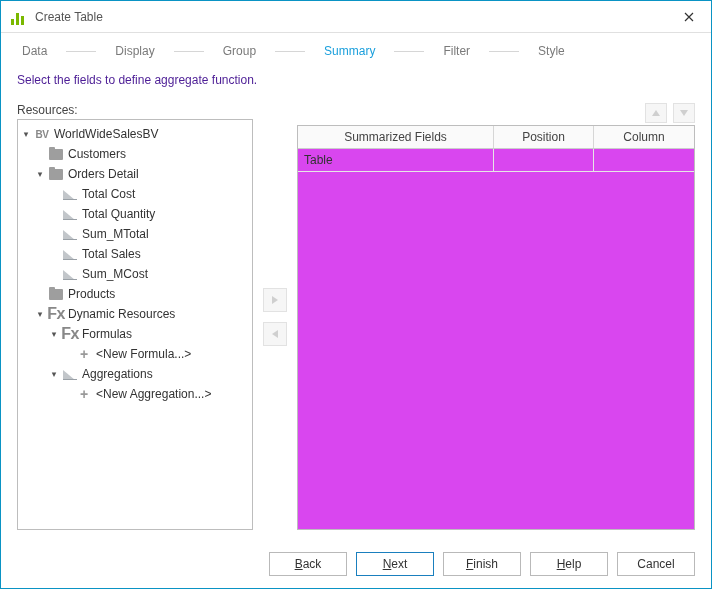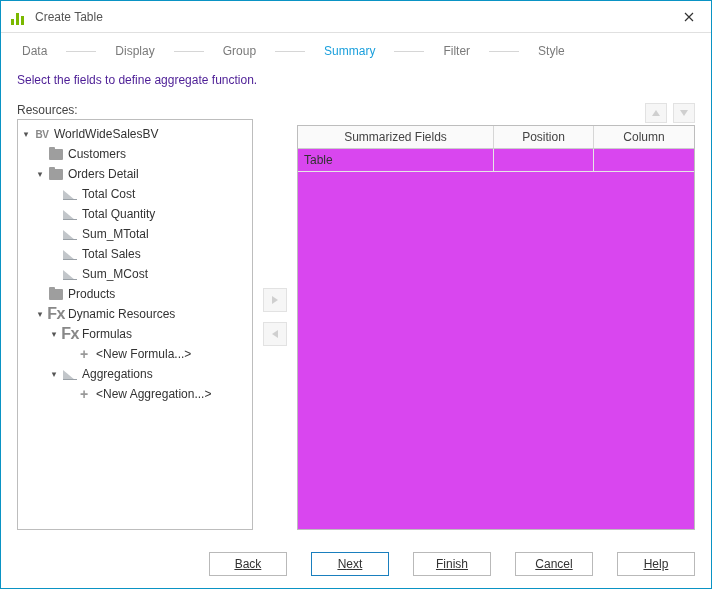--- a/index.html
+++ b/index.html
@@ -52,21 +52,21 @@
   .grid { flex: 1; border: 1px solid #bdbdbd; background: #d946ef; display: flex; flex-direction: column; }
   .grid-header { display: flex; border-bottom: 1px solid #ccc; background: #fafafa; }
   .grid-header .gh { border-right: 1px solid #d6d6d6; padding: 4px 6px; font-size: 12px; color: #444; text-align: center; }
   .grid-body { flex: 1; }
   .grid-row { display: flex; border-bottom: 1px solid #e6e6e6; }
   .grid-row .gc { border-right: 1px solid #e6e6e6; padding: 4px 6px; font-size: 12px; color: #333; height: 22px; }
   .col-a { flex: 1; }
   .col-b { width: 100px; }
   .col-c { width: 100px; }
 
-  .footer { height: 48px; display: flex; align-items: center; justify-content: flex-end; gap: 24px; padding: 0 16px; text-decoration: underline; }
+  .footer { height: 48px; display: flex; align-items: center; justify-content: flex-end; gap: 9px; padding: 0 16px; }
   .btn { width: 78px; height: 24px; border: 1px solid #b9b9b9; background: #fff; font-size: 12px; color: #333; cursor: pointer; }
   .btn.primary { border: 1px solid #1a7fbe; }
   .btn .mn { text-decoration: underline; }
 </style>
 </head>
 <body>
 
 <div class="dialog">
   <div class="titlebar">
     <div class="app-icon">
@@ -242,16 +242,16 @@
           </div>
         </div>
       </div>
     </div>
   </div>
 
   <div class="footer">
     <button class="btn"><span class="mn">B</span><span>ack</span></button>
     <button class="btn primary"><span class="mn">N</span><span>ext</span></button>
     <button class="btn"><span class="mn">F</span><span>inish</span></button>
+    <button class="btn"><span class="mn">H</span><span>elp</span></button>
     <button class="btn">Cancel</button>
-    <button class="btn"><span class="mn">H</span><span>elp</span></button>
   </div>
 </div>
 
 </body></html>

